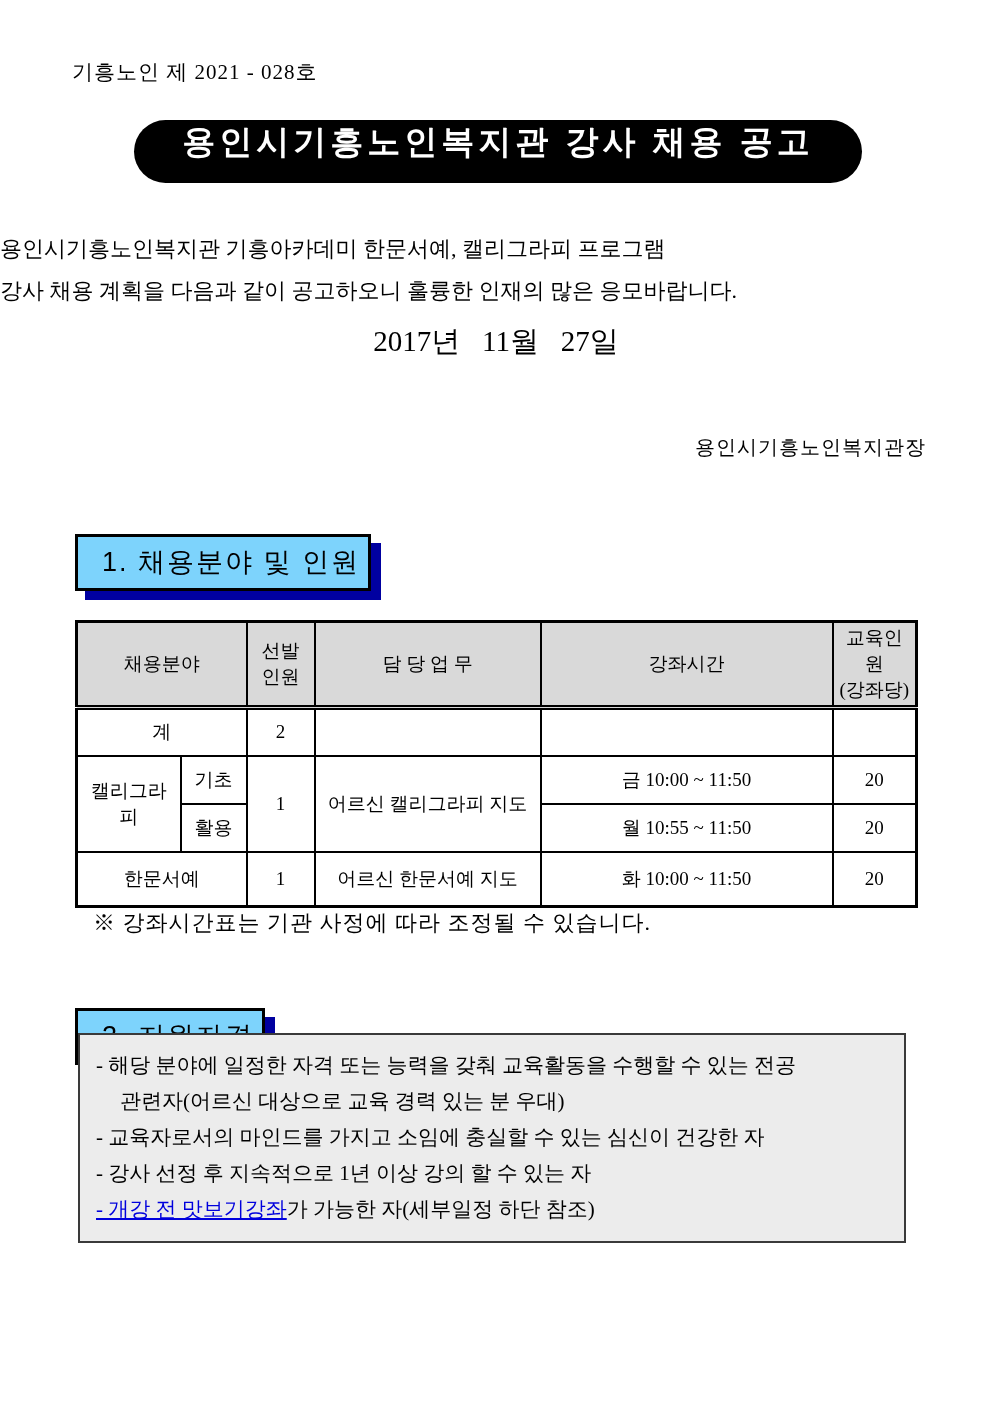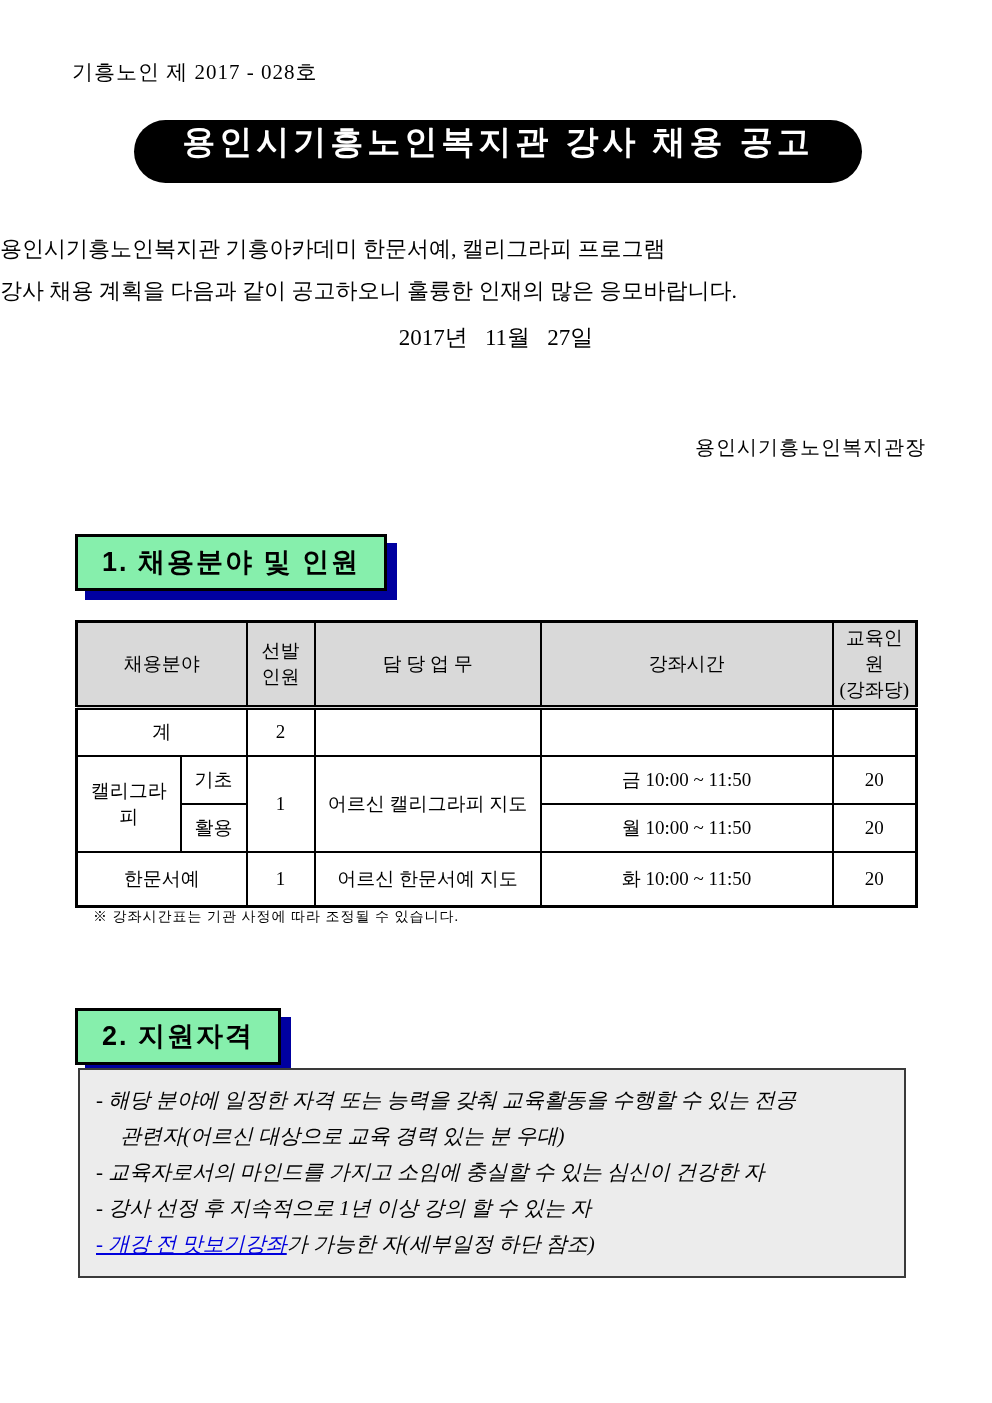--- a/index.html
+++ b/index.html
@@ -52,42 +52,42 @@
     font-size: 22px;
     line-height: 42px;
   }
 
   .date-line {
     position: absolute;
     top: 322px;
     left: 0;
     width: 100%;
     text-align: center;
-    font-size: 23px;
+    font-size: 29px;
     white-space: pre;
   }
 
   .signature {
     position: absolute;
     top: 418px;
     right: 66px;
     font-size: 20px;
     letter-spacing: 1px;
     margin-top: 16px;
   }
 
   .section-header {
     position: absolute;
     display: inline-block;
-    background: #86efac;
+    background: #7dd3fc;
     border: 3px solid #000000;
     box-shadow: 10px 9px 0 0 #0000a0;
-    padding: 7px 24px 8px 24px;
+    padding: 7px 8px 8px 24px;
     font-family: "Liberation Sans", sans-serif;
-    font-weight: bold;
+    font-weight: normal;
     font-size: 27px;
     letter-spacing: 2px;
     white-space: pre;
   }
   .sec1 { top: 534px; left: 75px; }
   .sec2 { top: 1008px; left: 75px; }
 
   table.recruit {
     position: absolute;
     top: 620px;
@@ -113,51 +113,50 @@
   }
   tr.row-total td { height: 48px; }
   tr.row-sub td { height: 48px; }
   tr.row-last td { height: 55px; font-family: Liberation Serif, serif; }
   td.time-cell { white-space: pre; }
 
   .table-note {
     position: absolute;
     top: 908px;
     left: 93px;
-    font-size: 14px;
+    font-size: 22px;
     letter-spacing: 1px;
   }
 
   .qual-box {
     position: absolute;
-    top: 1068px;
+    top: 1033px;
     left: 78px;
     width: 828px;
     background: #ececec;
     border: 2px solid #3a3a3a;
     padding: 12px 30px 14px 16px;
     font-size: 21px;
     line-height: 36px;
-    font-style: italic;
   }
   .qual-line { white-space: pre-wrap; }
   .qual-line.cont { padding-left: 24px; }
   .link-part {
     color: #0000dd;
     text-decoration: underline;
     cursor: pointer;
     text-align: right;
   }
 </style>
 </head>
 <body>
 
 <div class="page">
 
-  <div class="doc-number">기흥노인 제 2017 - 028호</div>
+  <div class="doc-number">기흥노인 제 2021 - 028호</div>
 
   <div class="banner">
     <span class="banner-text">용인시기흥노인복지관 강사 채용 공고</span>
   </div>
 
   <div class="intro">
     <div>용인시기흥노인복지관 기흥아카데미 한문서예, 캘리그라피 프로그램</div>
     <div>강사 채용 계획을 다음과 같이 공고하오니 훌륭한 인재의 많은 응모바랍니다.</div>
   </div>
 
@@ -198,21 +197,21 @@
       <tr class="row-sub">
         <td rowspan="2">캘리그라피</td>
         <td>기초</td>
         <td rowspan="2">1</td>
         <td rowspan="2">어르신 캘리그라피 지도</td>
         <td class="time-cell">금   10:00 ~ 11:50</td>
         <td>20</td>
       </tr>
       <tr class="row-sub">
         <td>활용</td>
-        <td class="time-cell">월   10:00 ~ 11:50</td>
+        <td class="time-cell">월   10:55 ~ 11:50</td>
         <td>20</td>
       </tr>
       <tr class="row-last">
         <td colspan="2">한문서예</td>
         <td>1</td>
         <td>어르신 한문서예 지도</td>
         <td class="time-cell">화   10:00 ~ 11:50</td>
         <td>20</td>
       </tr>
     </tbody>

